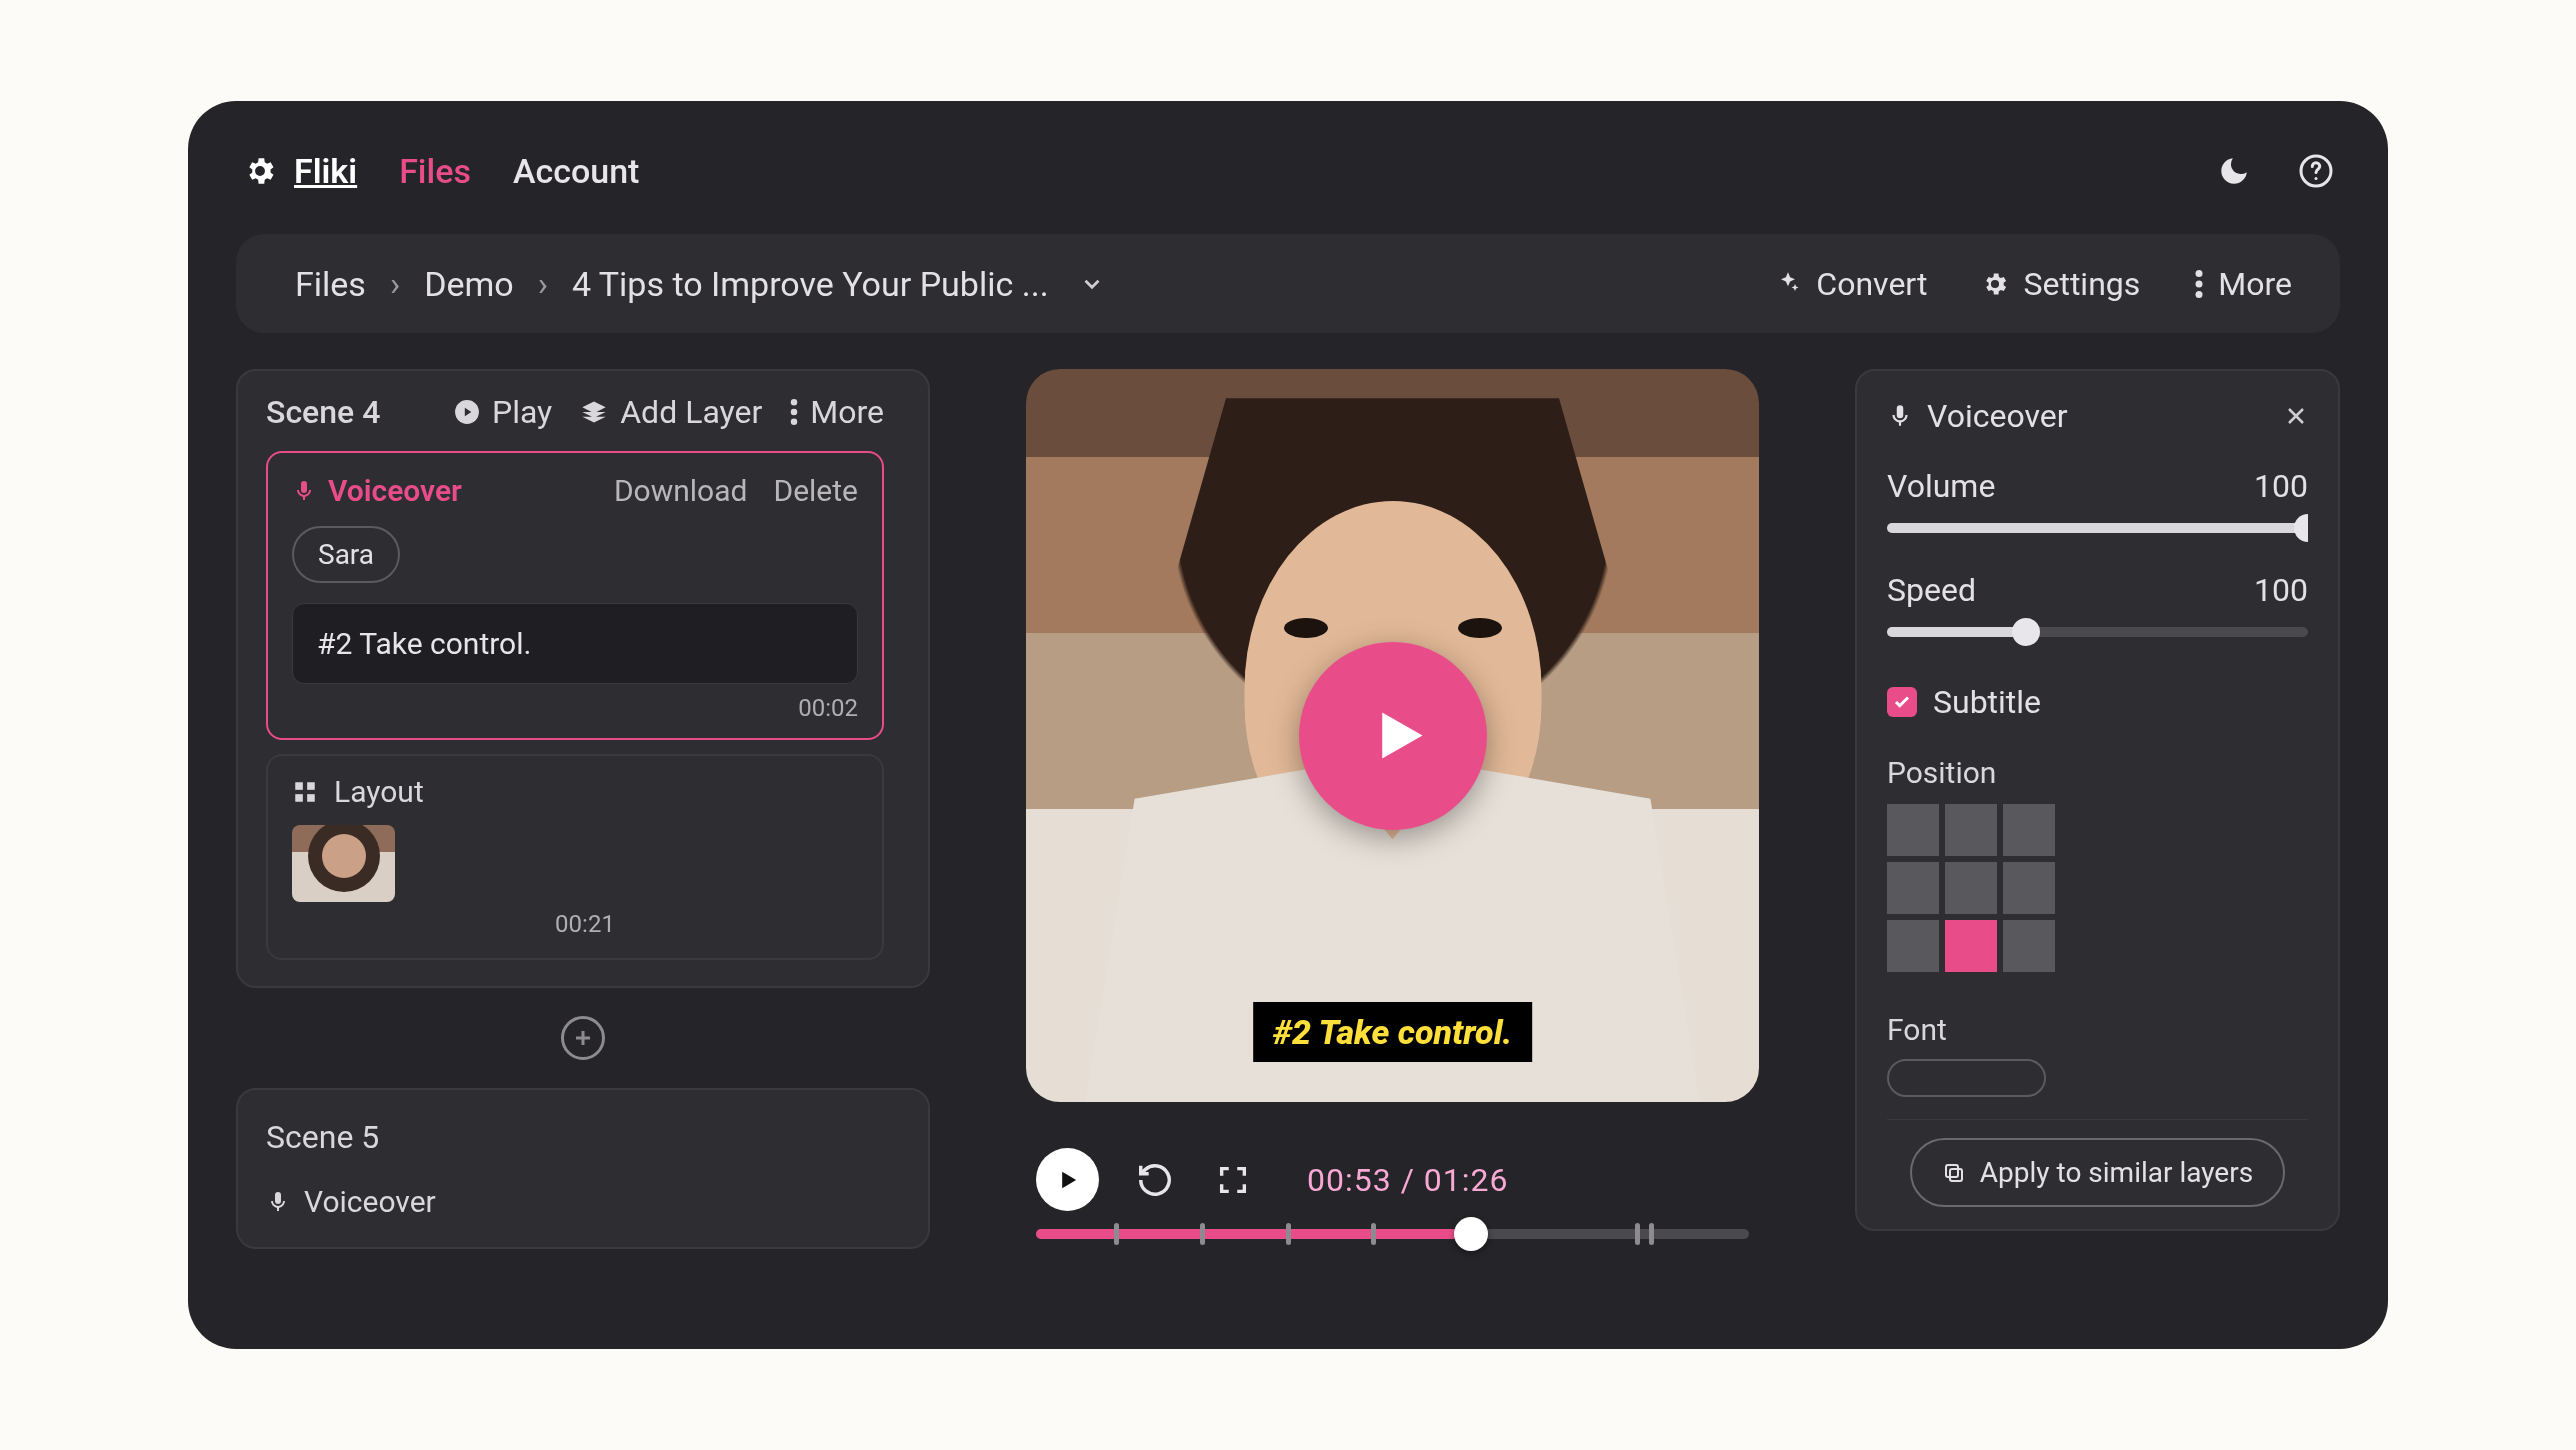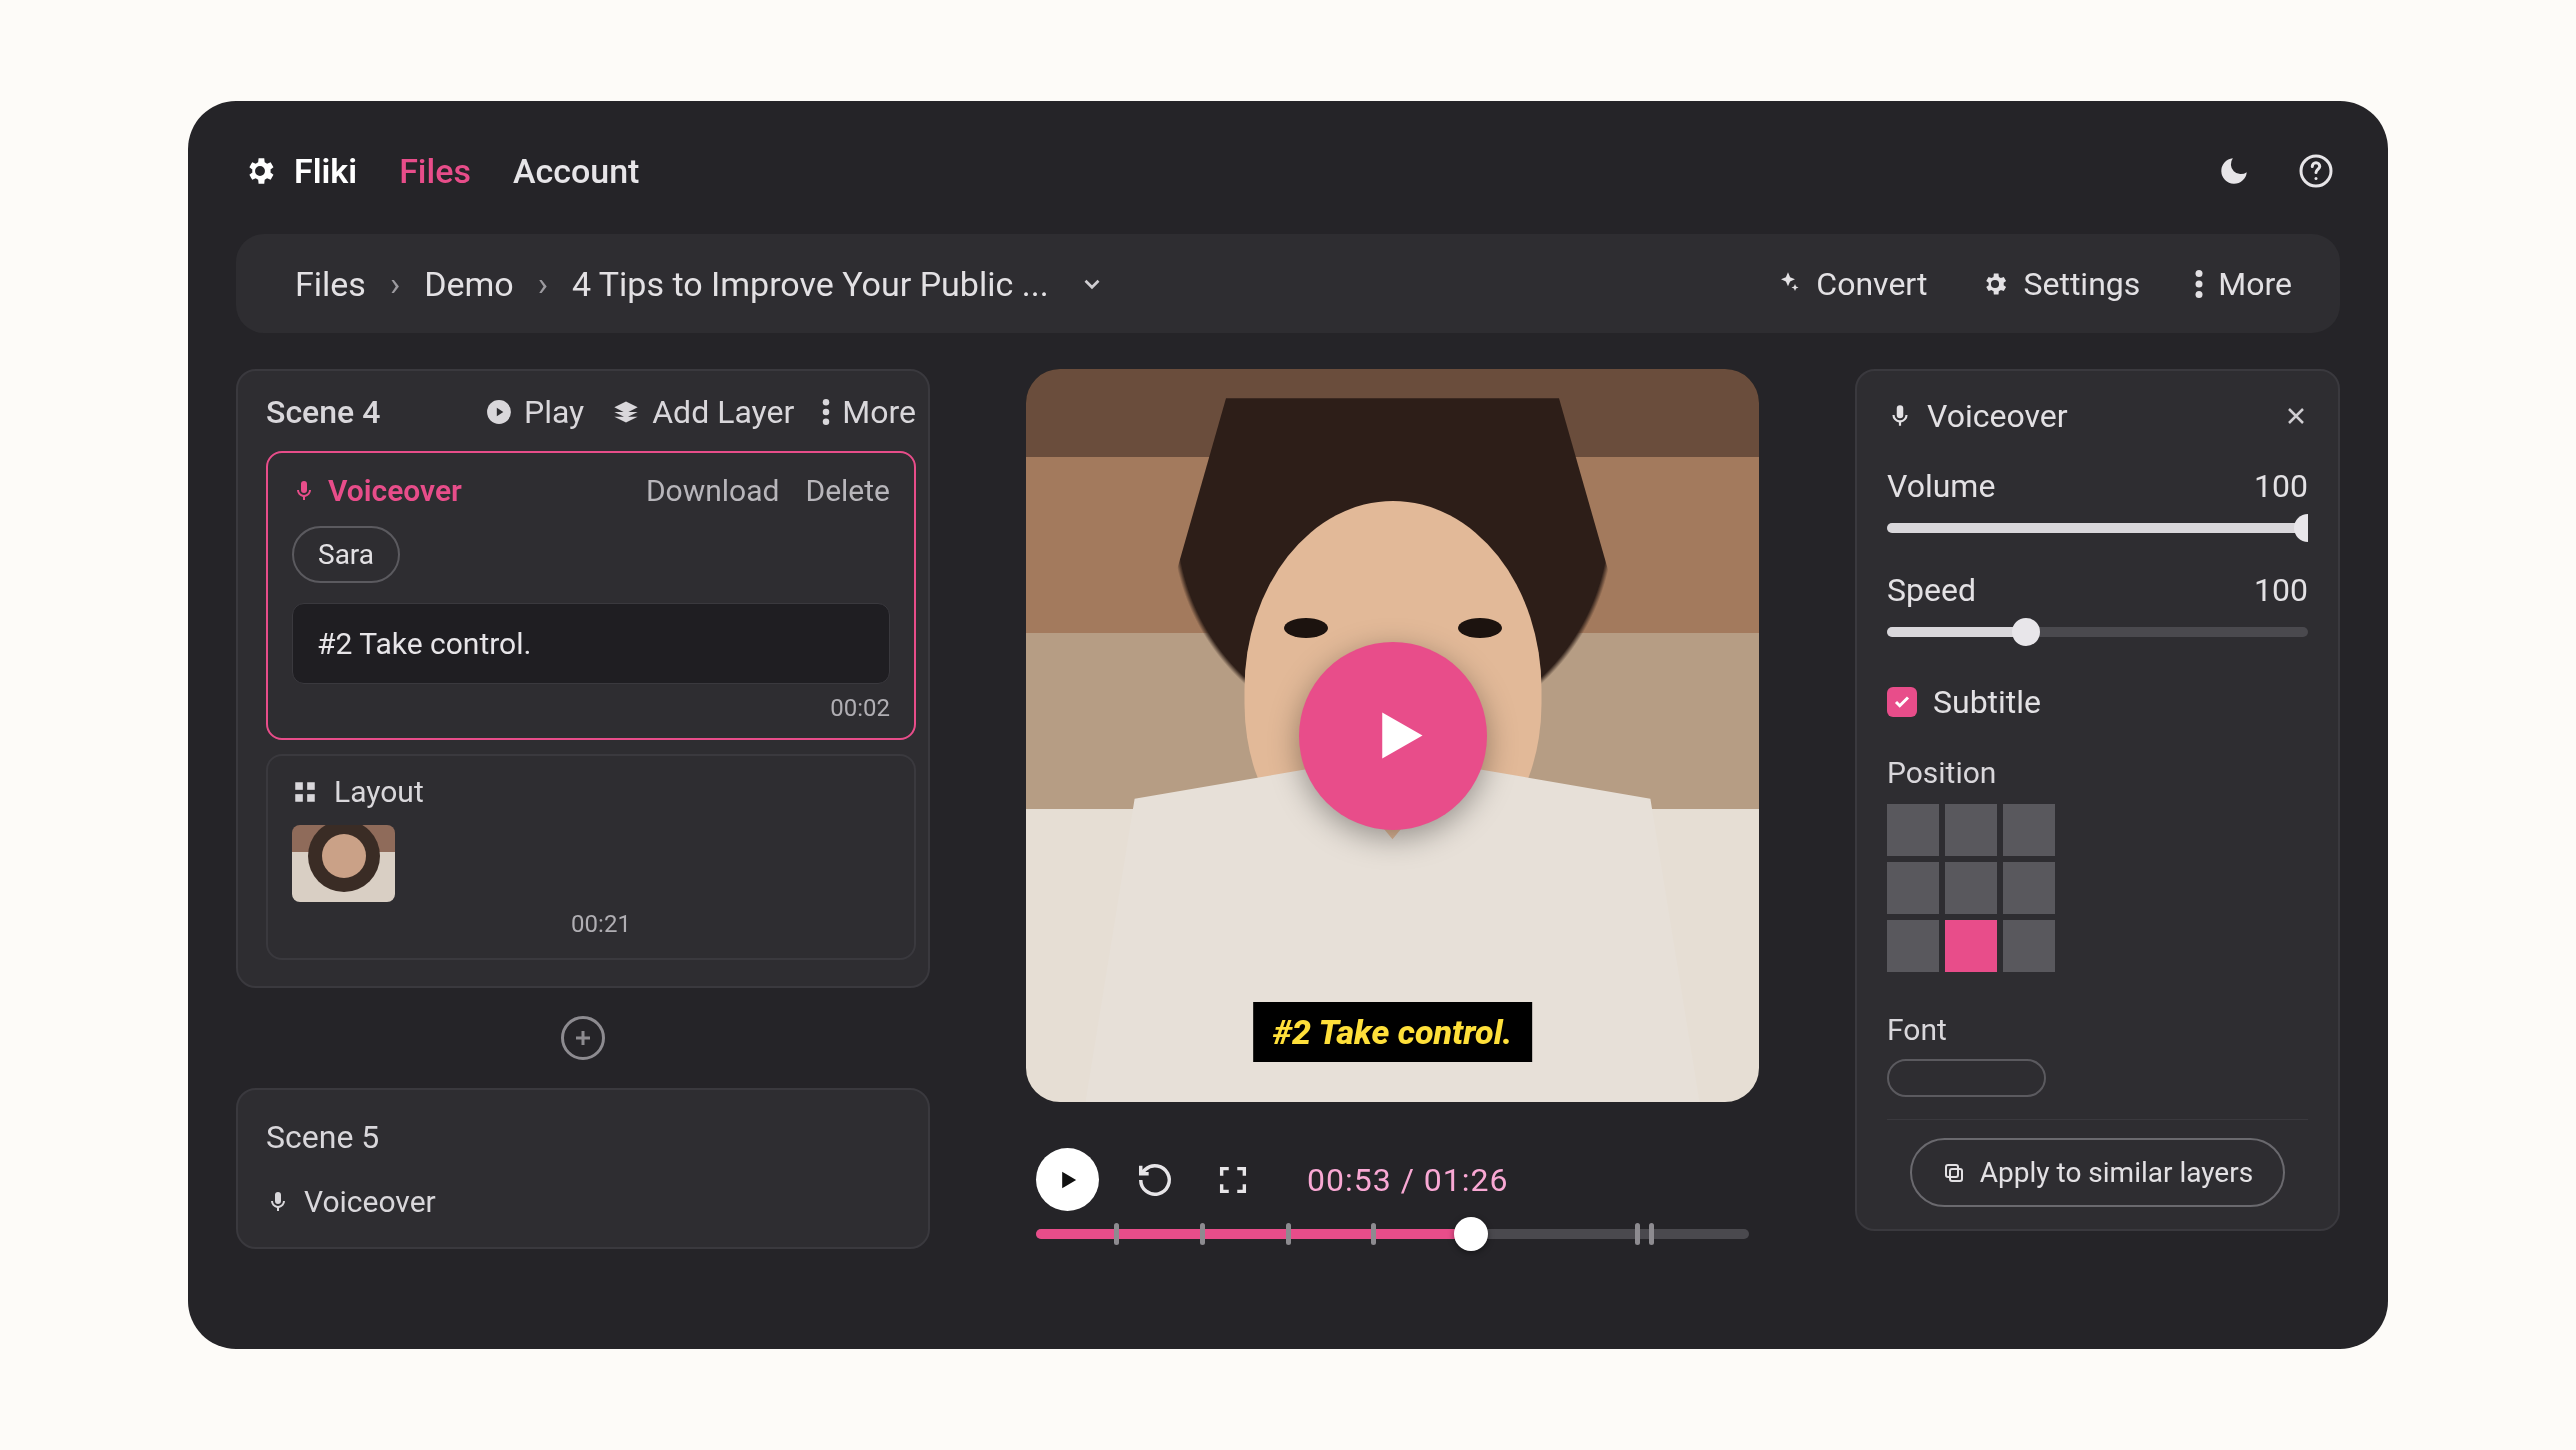--- a/index.html
+++ b/index.html
@@ -29,20 +29,21 @@
     gap: 42px;
     padding: 0 4px;
   }
   .brand {
     display: flex;
     align-items: flex-start;
     gap: 14px;
     font-size: 34px;
     font-weight: 600;
     color: #fff;
+    text-decoration: underline;
   }
   .navlink {
     font-size: 34px;
     font-weight: 500;
     color: #e7e5e8;
     cursor: pointer;
   }
   .navlink.active { color: #e84d8a; }
   .topnav-right {
     margin-left: auto;
@@ -95,21 +96,21 @@
   }
   .col-left  { width: 694px; display:flex; flex-direction:column; gap: 28px; }
   .col-mid   { flex: 1; display:flex; flex-direction:column; align-items:center; }
   .col-right { width: 485px; }
 
   
   .scene-card {
     background: #2e2d31;
     border: 2px solid #3a393e;
     border-radius: 20px;
-    padding: 22px 12px 26px 28px;
+    padding: 22px 44px 26px 28px;
   }
   .scene-head {
     display:flex; align-items:center; gap:28px;
     font-size: 32px; color:#d9d7db;
   }
   .scene-title { font-weight:500; }
   .scene-head .act { display:flex; align-items:center; gap:12px; cursor:pointer; }
   .scene-head .spacer { flex:1; }
 
   .voice-block {

